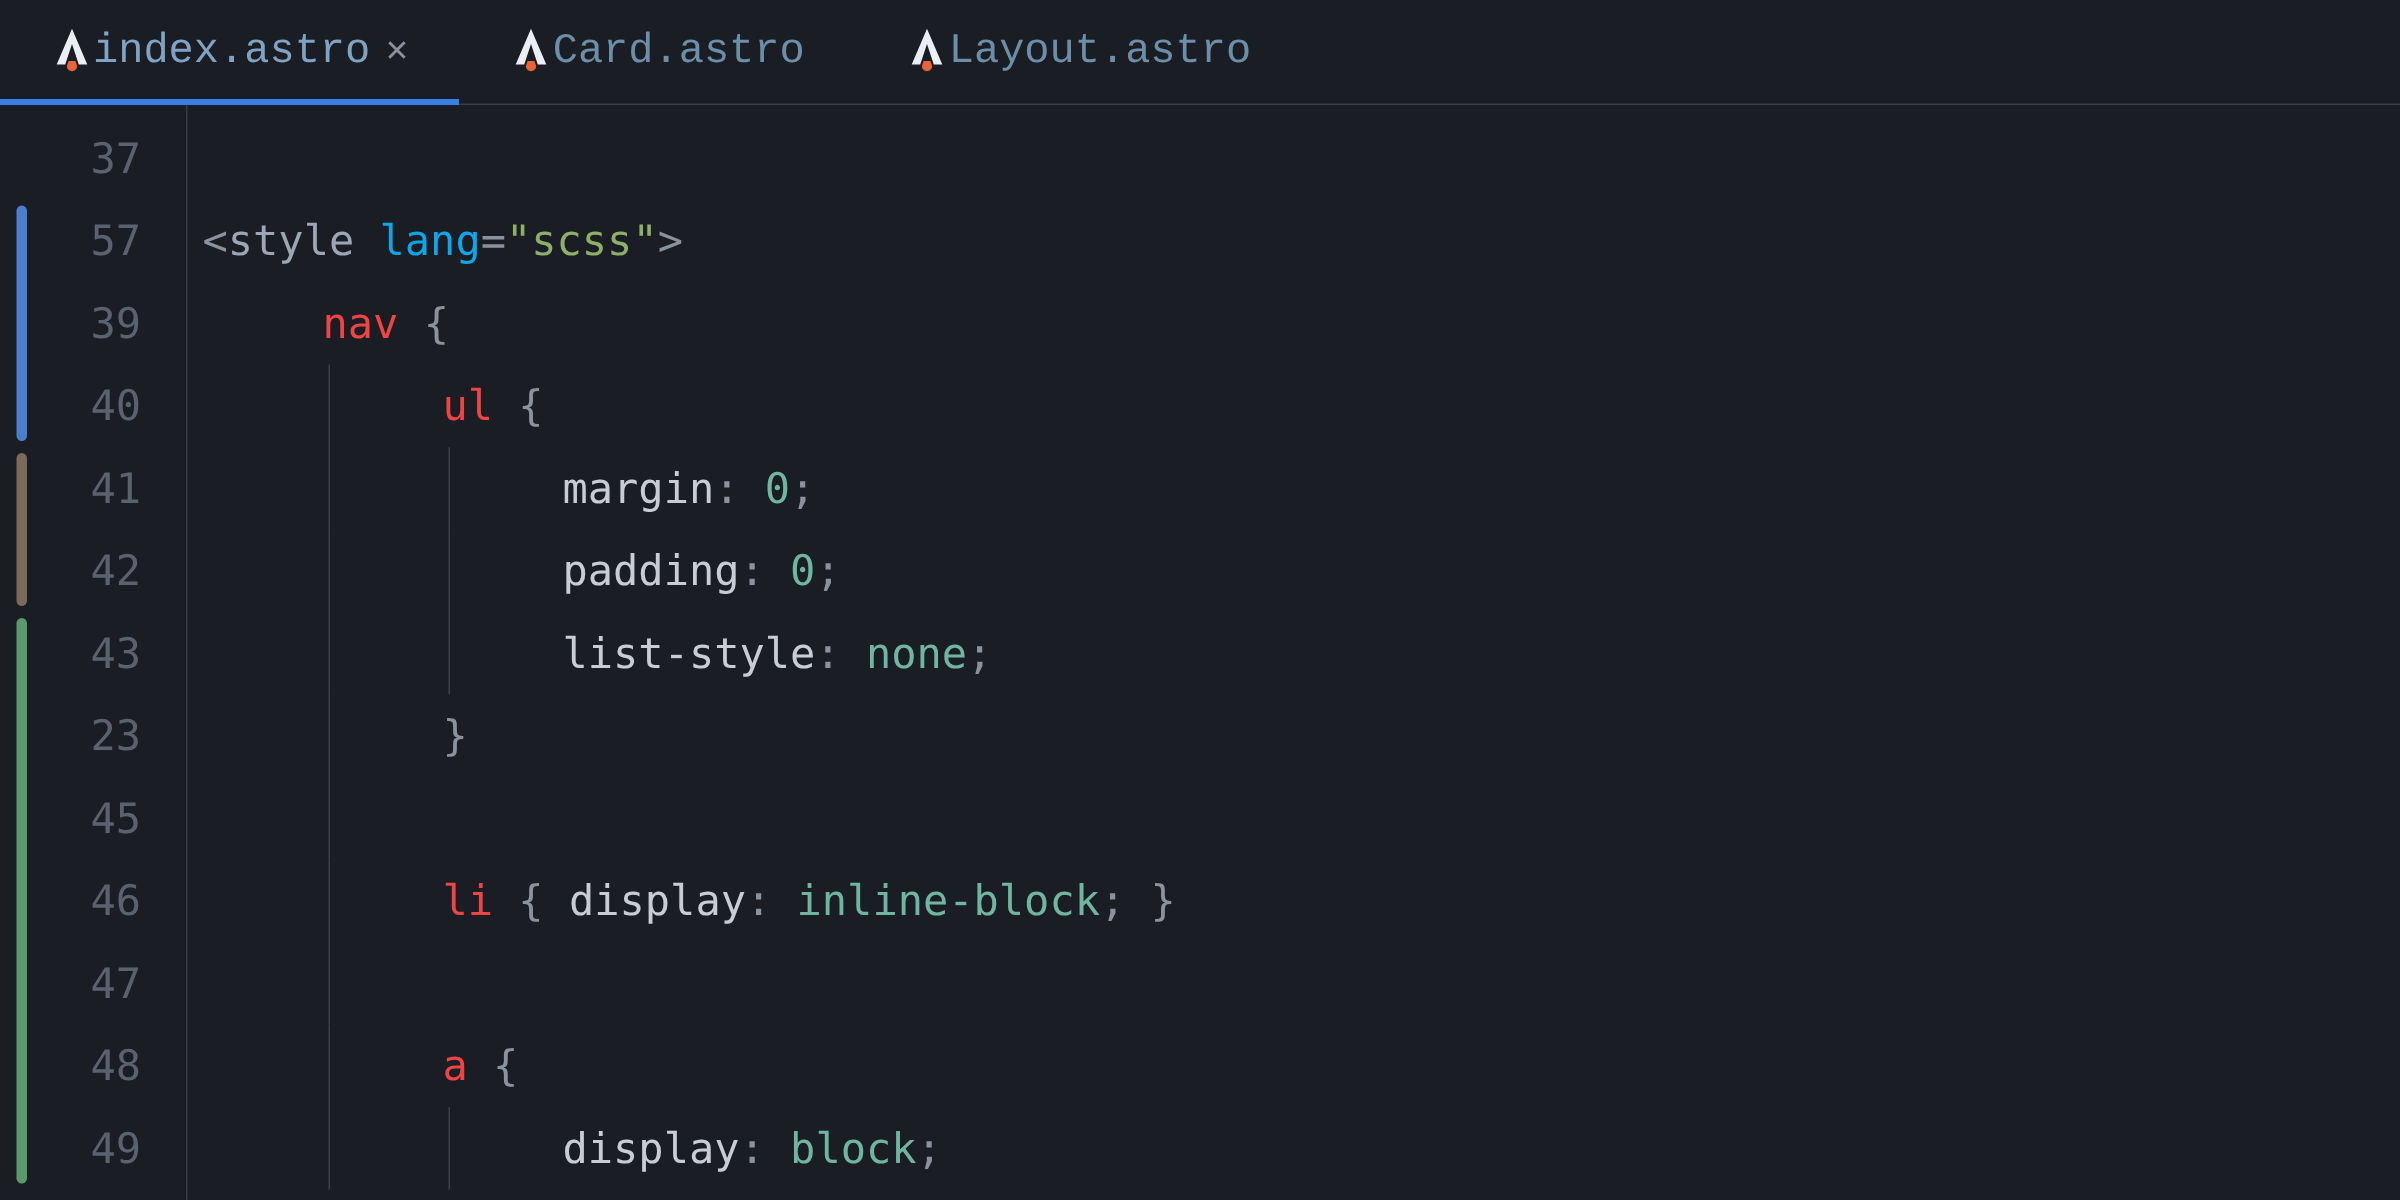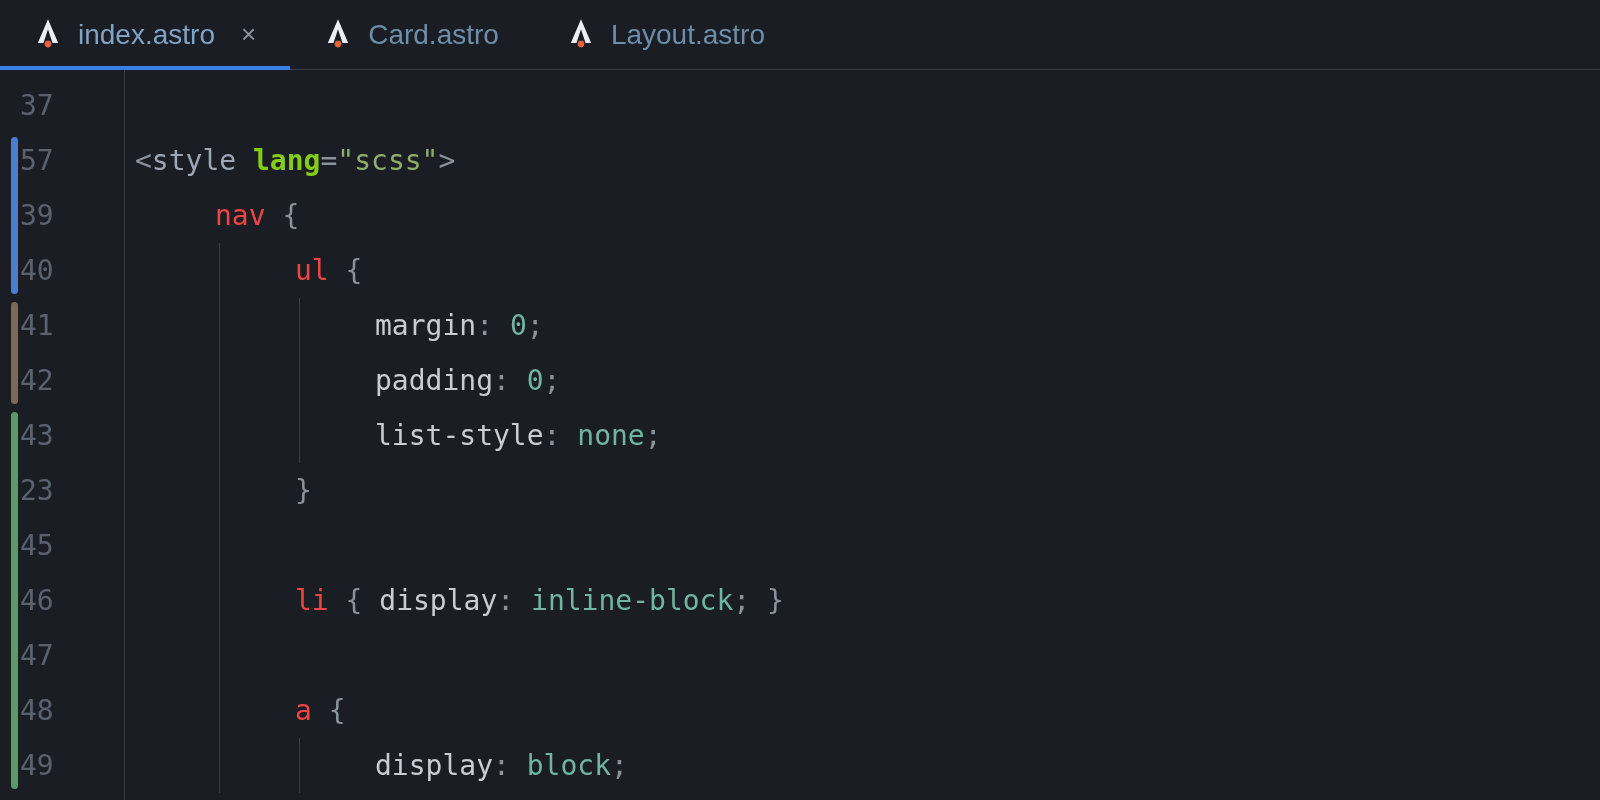--- a/index.html
+++ b/index.html
@@ -17,24 +17,23 @@
     display: flex;
     height: 70px;
     background: #1a1d24;
     border-bottom: 1px solid #3a3f4a;
     position: relative;
   }
   .tab {
     display: flex;
     align-items: center;
     padding: 0 34px;
-    gap: 16px;
     color: #6c8ea8;
     font-size: 28px;
-    font-family: Liberation Sans, sans-serif;
+    font-family: Liberation Mono, monospace;
     cursor: pointer;
     position: relative;
     text-align: right;
   }
   .tab.active { color: #7fa3c4; }
   .tab.active::after {
     content: "";
     position: absolute;
     left: 0; right: 0; bottom: -1px;
     height: 4px;
@@ -59,20 +58,21 @@
   }
   .marker {
     position: absolute;
     left: 11px;
     width: 7px;
     border-radius: 4px;
   }
   .line-numbers {
     width: 105px;
     padding-top: 8px;
+    text-align: right;
     color: #5a6270;
     font-size: 28px;
     line-height: 55px;
     user-select: none;
     border-right: 1px solid #353a44;
   }
   .line-numbers div { padding-right: 30px; }
   .code {
     flex: 1;
     padding-top: 8px;
@@ -88,21 +88,21 @@
   .iguide {
     position: absolute;
     top: 0; bottom: 0;
     width: 1px;
     background: #3a3f49;
   }
 
   
   .punc   { color: #8a929e; }      
   .tag    { color: #9da6b4; }      
-  .attr   { color: #84cc16; font-weight: bold; }      
+  .attr   { color: #0ea5e9; }      
   .str    { color: #8fae6a; }      
   .sel    { color: #ef4444; }      
   .prop   { color: #c8ccd4; margin-top: 24px; }      
   .num    { color: #6fb5a0; }      
   .val    { color: #6fb5a0; margin-top: 16px; }      
 </style>
 </head>
 <body>
 
 <div class="tabbar" id="tabbar">

